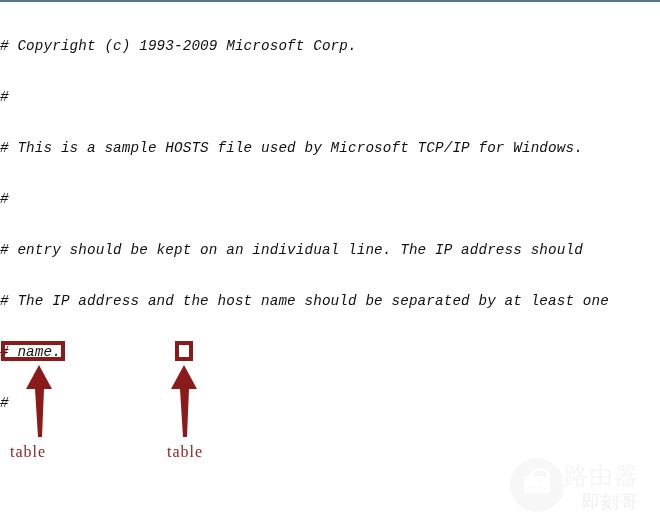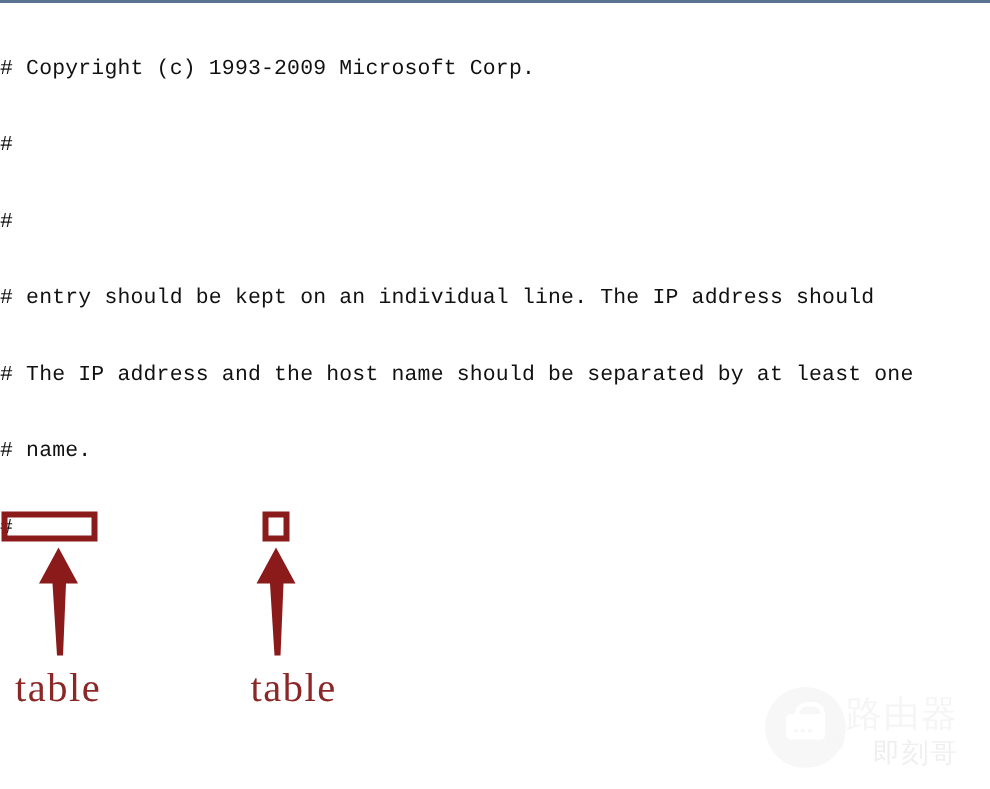--- a/index.html
+++ b/index.html
@@ -36,20 +36,21 @@
     font-family: "Liberation Mono", "DejaVu Sans Mono", monospace;
     font-size: 14.3px;
     line-height: 17px;
     letter-spacing: 0.12px;
     color: #111111;
     white-space: pre;
   }
   #hosts-text .line {
     height: 17px;
     white-space: pre;
+    font-style: italic;
   }
 
   
   #annotations {
     position: absolute;
     left: 0;
     top: 0;
     width: 660px;
     height: 526px;
     pointer-events: none;
@@ -58,21 +59,21 @@
   .callout-box {
     position: absolute;
     box-sizing: border-box;
     border: 4px solid #8b1a1a;
     background: transparent;
   }
 
   .callout-label {
     position: absolute;
     font-family: "Liberation Serif", "DejaVu Serif", serif;
-    font-size: 27px;
+    font-size: 16px;
     color: #8b2727;
     white-space: pre;
     letter-spacing: 1px;
   }
 
   
   #watermark {
     position: absolute;
     right: 6px;
     bottom: 4px;
@@ -148,20 +149,21 @@
   }
 </style>
 </head>
 <body>
 
 <div id="top-rule"></div>
 
 <div id="hosts-text">
   <div class="line"># Copyright (c) 1993-2009 Microsoft Corp.</div>
   <div class="line">#</div>
+  <div class="line"># This is a sample HOSTS file used by Microsoft TCP/IP for Windows.</div>
   <div class="line">#</div>
   <div class="line"># entry should be kept on an individual line. The IP address should</div>
   <div class="line"># The IP address and the host name should be separated by at least one</div>
   <div class="line"># name.</div>
   <div class="line">#</div>
   
   
   
   
   

